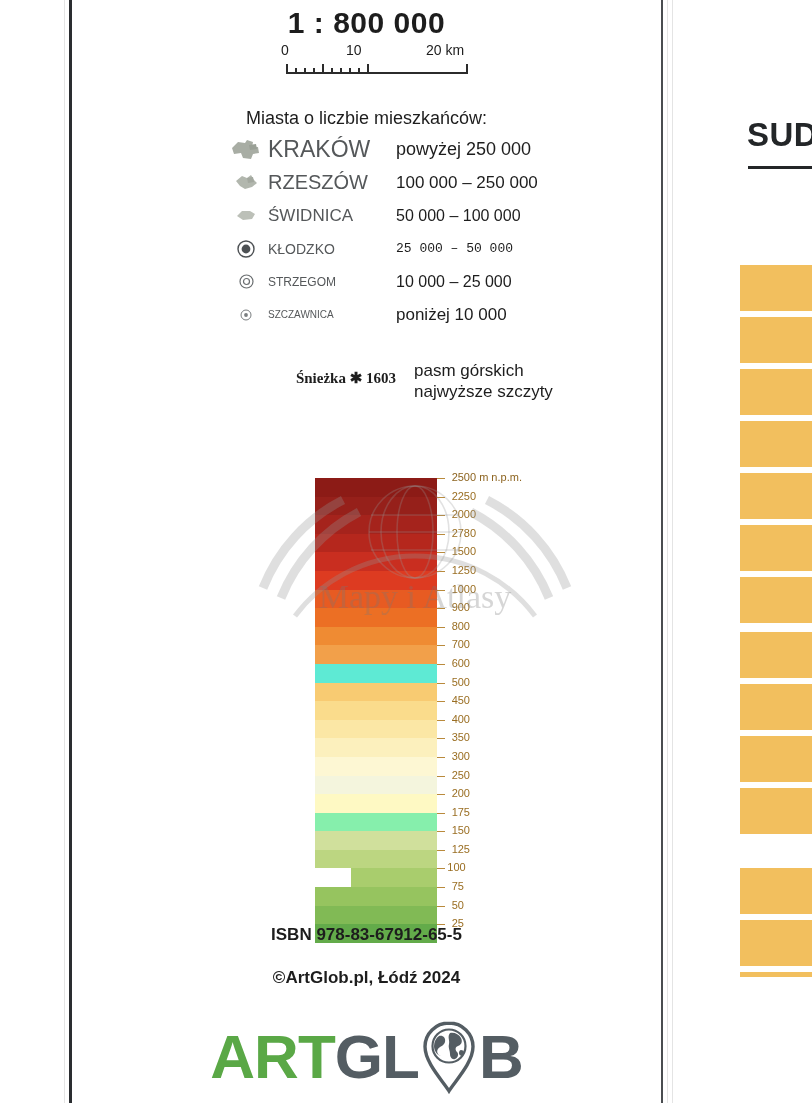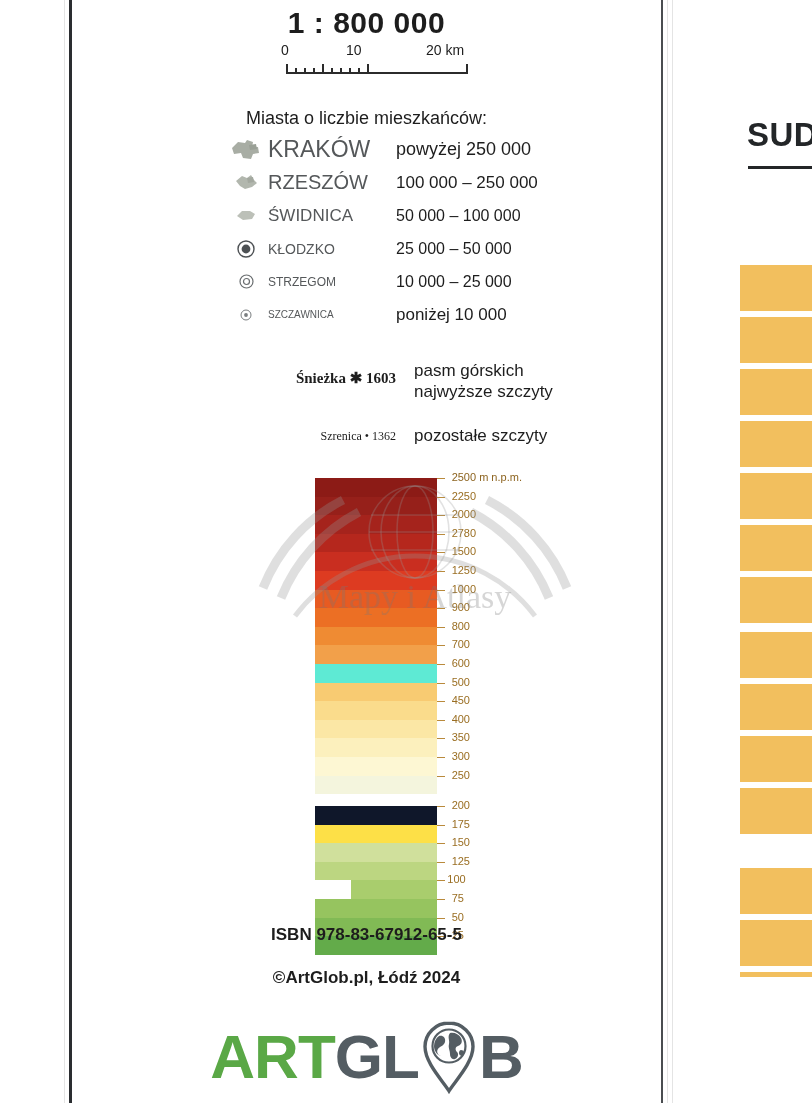--- a/index.html
+++ b/index.html
@@ -142,21 +142,21 @@
     color: #1d1d1d;
     white-space: nowrap;
   }
   .r0 .city-name { font-size: 23px; }
   .r0 .city-range { font-size: 18px; }
   .r1 .city-name { font-size: 20px; }
   .r1 .city-range { font-size: 17px; }
   .r2 .city-name { font-size: 17px; }
   .r2 .city-range { font-size: 16px; }
   .r3 .city-name { font-size: 14px; }
-  .r3 .city-range { font-size: 16px; }
+  .r3 .city-range { font-size: 13px; font-family: Liberation Mono, monospace; }
   .r4 .city-name { font-size: 12px; }
   .r4 .city-range { font-size: 16px; }
   .r5 .city-name { font-size: 10px; }
   .r5 .city-range { font-size: 17px; }
 
   
   .peaks {
     position: absolute;
     left: 152px;
     top: 360px;
@@ -432,30 +432,20 @@
       <div class="peak-label">
         <span>Śnieżka</span>
         <span>✱</span>
         <span>1603</span>
       </div>
       <div class="peak-desc">
         <div>pasm górskich</div>
         <div>najwyższe szczyty</div>
       </div>
     </div>
-    <div class="peak-row minor">
-      <div class="peak-label">
-        <span>Szrenica</span>
-        <span>•</span>
-        <span>1362</span>
-      </div>
-      <div class="peak-desc">
-        <div>pozostałe szczyty</div>
-      </div>
-    </div>
   </div>
 
   <div class="hypso" id="hypso">
       <div class="hypso-band" style="background: rgb(140, 27, 22);">
         <div class="tick"></div>
         <div class="lbl">2500  m n.p.m.</div>
       </div>
       <div class="hypso-band" style="background: rgb(150, 32, 26);">
         <div class="tick"></div>
         <div class="lbl">2250</div>
@@ -513,25 +503,25 @@
         <div class="lbl">350</div>
       </div>
       <div class="hypso-band" style="background: rgb(253, 247, 211);">
         <div class="tick"></div>
         <div class="lbl">300</div>
       </div>
       <div class="hypso-band" style="background: rgb(244, 245, 221);">
         <div class="tick"></div>
         <div class="lbl">250</div>
       </div>
-      <div class="hypso-band" style="background: #0f172a; margin-top: 12px;">
+      <div class="hypso-band" style="background: #fef9c3;">
         <div class="tick"></div>
         <div class="lbl">200</div>
       </div>
-      <div class="hypso-band" style="background: #fde047;">
+      <div class="hypso-band" style="background: #86efac;">
         <div class="tick"></div>
         <div class="lbl">175</div>
       </div>
       <div class="hypso-band" style="background: rgb(208, 224, 156);">
         <div class="tick"></div>
         <div class="lbl">150</div>
       </div>
       <div class="hypso-band" style="background: rgb(188, 214, 129);">
         <div class="tick"></div>
         <div class="lbl">125</div>

